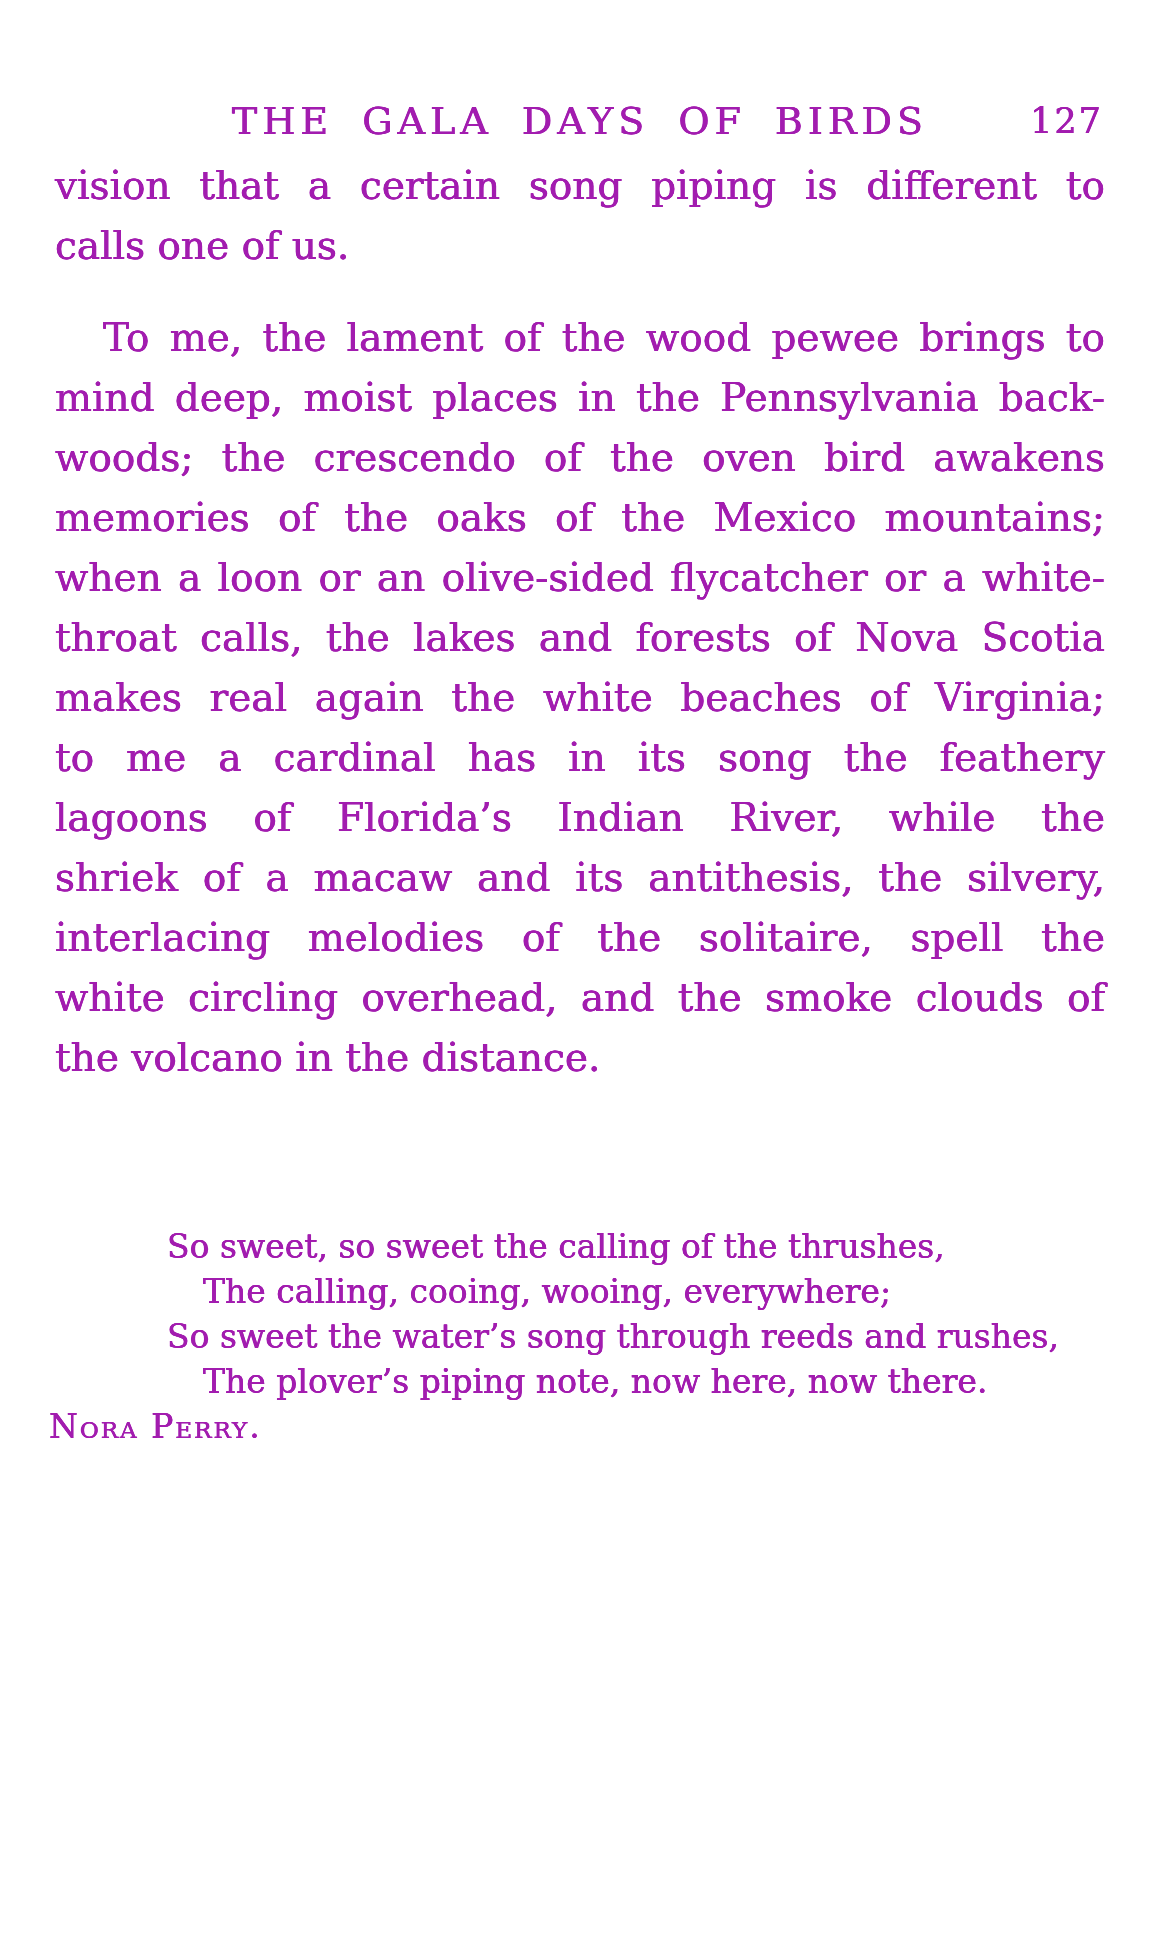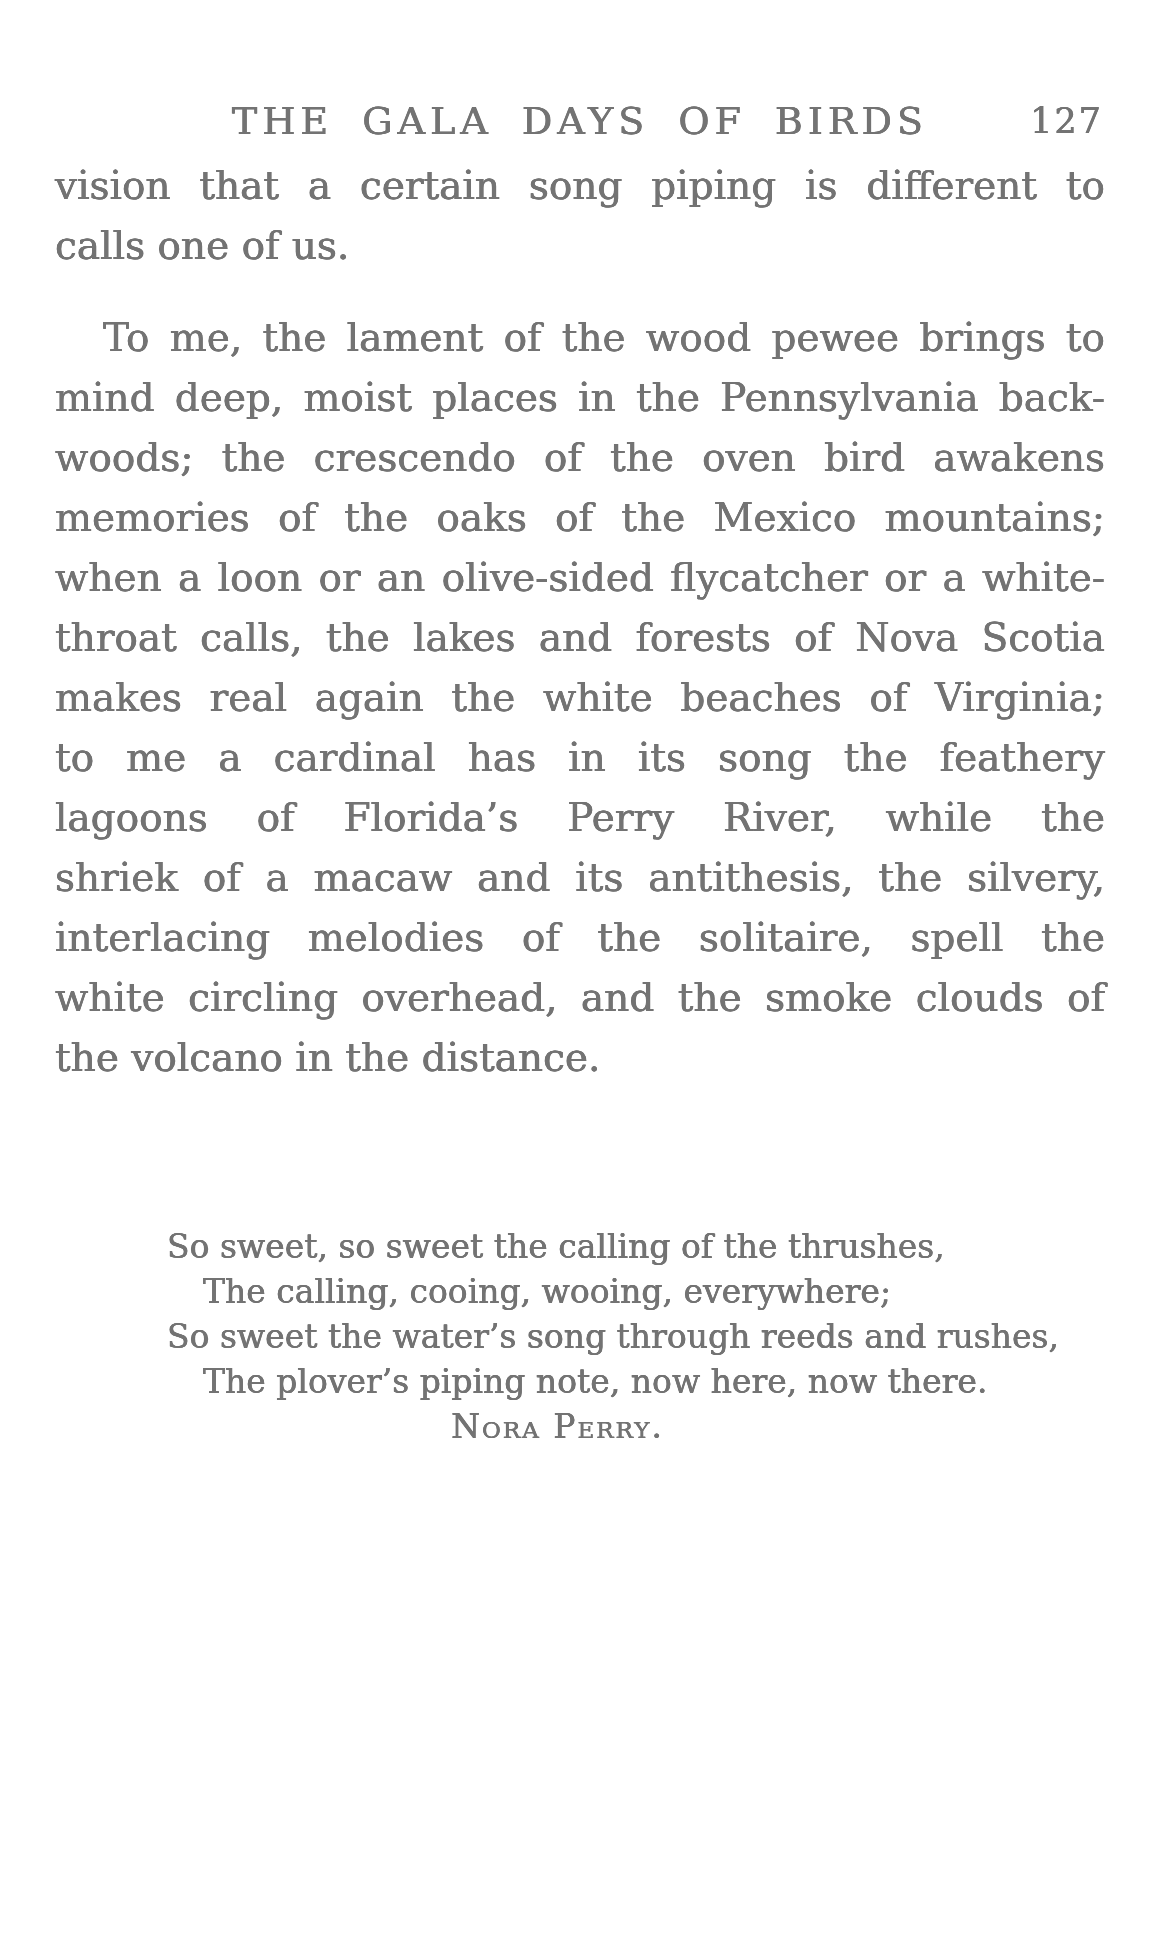--- a/index.html
+++ b/index.html
@@ -3,21 +3,21 @@
 <meta charset="utf-8">
 <style>
   html, body { margin: 0; padding: 0; background: #e8e8e8; }
   .page {
     position: relative;
     width: 1156px;
     height: 1946px;
     margin: 0 auto;
     background: #ffffff;
     font-family: "DejaVu Serif", "Liberation Serif", serif;
-    color: #737373;
+    color: #a21caf;
     overflow: hidden;
   }
   
   .running-head {
     position: absolute;
     top: 100px;
     left: 55px;
     width: 1050px;
     height: 42px;
     line-height: 42px;
@@ -64,23 +64,23 @@
     width: 940px;
     font-size: 33px;
     line-height: 45px;
     text-shadow: 0.3px 0 0 currentColor, -0.3px 0 0 currentColor;
   }
   .poem .pline { height: 45px; }
   .poem .pline.indent { padding-left: 36px; }
   .attribution {
     position: absolute;
     top: 1406px;
-    left: 55px;
+    left: 49px;
     width: 1005px;
-    text-align: center;
+    text-align: left;
     font-size: 33px;
     line-height: 42px;
     font-variant: small-caps;
     letter-spacing: 2px;
     text-shadow: 0.3px 0 0 currentColor, -0.3px 0 0 currentColor;
   }
 </style>
 </head>
 <body>
 
@@ -95,21 +95,21 @@
     <div class="line">vision that a certain song piping is different to</div>
     <div class="line end">calls one of us.</div>
     <div class="line indent">To me, the lament of the wood pewee brings to</div>
     <div class="line">mind deep, moist places in the Pennsylvania back-</div>
     <div class="line">woods; the crescendo of the oven bird awakens</div>
     <div class="line">memories of the oaks of the Mexico mountains;</div>
     <div class="line">when a loon or an olive-sided flycatcher or a white-</div>
     <div class="line">throat calls, the lakes and forests of Nova Scotia</div>
     <div class="line">makes real again the white beaches of Virginia;</div>
     <div class="line">to me a cardinal has in its song the feathery</div>
-    <div class="line">lagoons of Florida’s Perry River, while the</div>
+    <div class="line">lagoons of Florida’s Indian River, while the</div>
     <div class="line">shriek of a macaw and its antithesis, the silvery,</div>
     <div class="line">interlacing melodies of the solitaire, spell the</div>
     <div class="line">white circling overhead, and the smoke clouds of</div>
     <div class="line end">the volcano in the distance.</div>
   </div>
 
   <div class="poem">
     <div class="pline">So sweet, so sweet the calling of the thrushes,</div>
     <div class="pline indent">The calling, cooing, wooing, everywhere;</div>
     <div class="pline">So sweet the water’s song through reeds and rushes,</div>

